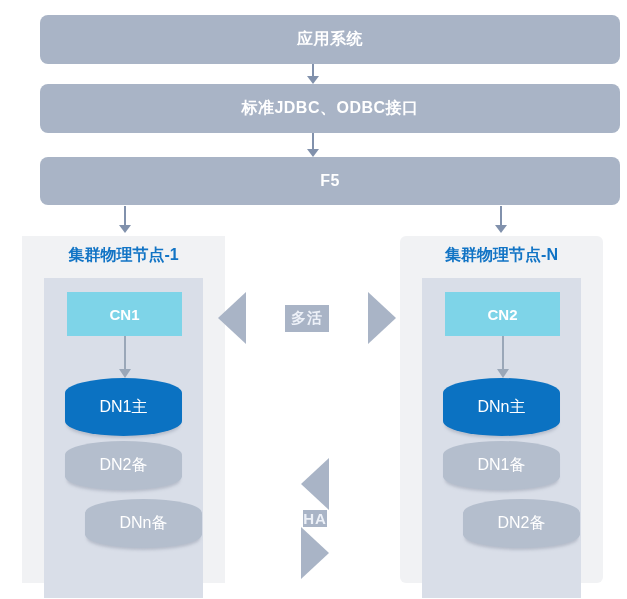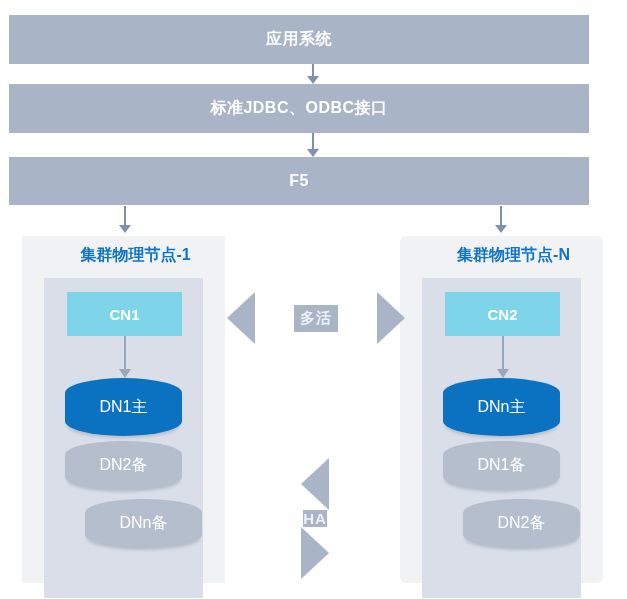--- a/index.html
+++ b/index.html
@@ -3,25 +3,26 @@
 <meta charset="utf-8">
 <style>
   html,body { margin:0; padding:0; background:#ffffff; }
   .stage {
     position:relative; width:627px; height:599px;
     background:#ffffff; overflow:hidden;
     font-family:"Liberation Sans","DejaVu Sans",sans-serif;
   }
   
   .bar {
-    position:absolute; left:9px; width:580px;
+    position:absolute; left:40px; width:580px;
     background:var(--bar-bg,#a9b4c6);
     display:flex; align-items:center; justify-content:center;
     color:var(--bar-text,#ffffff); font-weight:bold; font-size:16px;
     letter-spacing:0.5px;
+    border-radius:8px;
   }
   .bar-0 { top:15px;  height:49px; }
   .bar-1 { top:84px;  height:49px; }
   .bar-2 { top:157px; height:48px;text-align:center; }
 
   
   .varrow {
     position:absolute; width:14px; transform:translateX(-50%);
     display:flex; flex-direction:column; align-items:center;
   }
@@ -38,21 +39,21 @@
   }
 
   
   .cluster {
     position:absolute; top:236px; width:203px; height:347px;
     background:var(--cluster-outer-bg,#f1f2f4);
   }
   .cluster-left  { left:22px; }
   .cluster-right { left:400px;border-radius:6px; }
   .cluster-title {
-    position:absolute; top:9px; left:12px; width:100%; margin:0;
+    position:absolute; top:9px; left:0; width:100%; margin:0;
     text-align:center; font-size:16px; font-weight:bold;
     color:var(--cluster-title,#1274c5);
   }
   .inner-panel {
     position:absolute; left:22px; top:42px; width:159px; height:320px;
     background:var(--cluster-inner-bg,#d9dee8);
   }
   .cn-box {
     position:absolute; left:23px; top:14px; width:115px; height:44px;
     background:var(--cn-bg,#7ed4e8);
@@ -83,21 +84,21 @@
   .h-arrow .hhead.right {
     border-top:26px solid transparent; border-bottom:26px solid transparent;
     border-left:28px solid var(--connector-bg,#a9b4c6);
   }
   .h-arrow .hbody {
     flex:1; height:27px; background:var(--connector-bg,#a9b4c6);
     display:flex; align-items:center; justify-content:center;
     color:var(--connector-text,#edf1f8); font-weight:bold; font-size:15px;
     letter-spacing:1px;
   }
-  .h-arrow.conn-0 { left:227px; top:292px; width:178px; height:52px;gap:39px; }
+  .h-arrow.conn-0 { left:218px; top:292px; width:178px; height:52px;gap:39px; }
   .h-arrow.conn-1 { left:227px; top:458px; width:176px; height:52px;flex-direction:column; }
 </style>
 </head>
 <body>
 
 <div class="stage">
 
   <div class="bar bar-0">
     <span>应用系统</span>
   </div>

